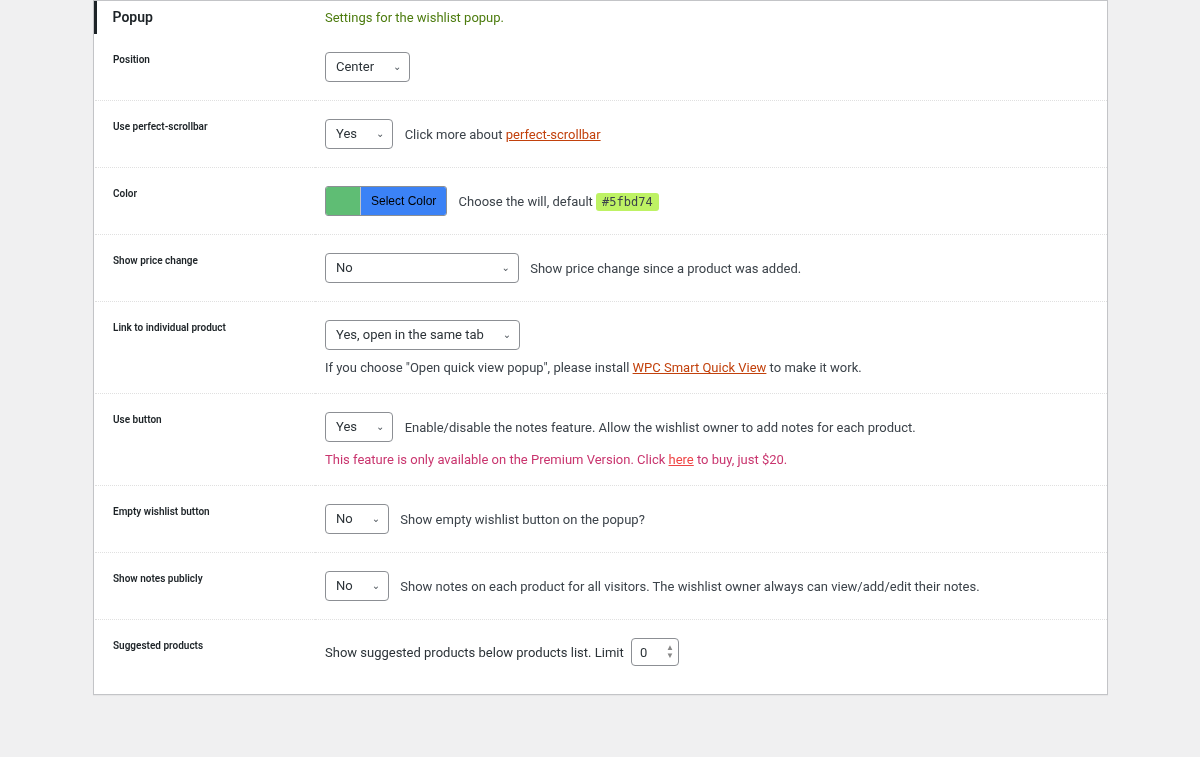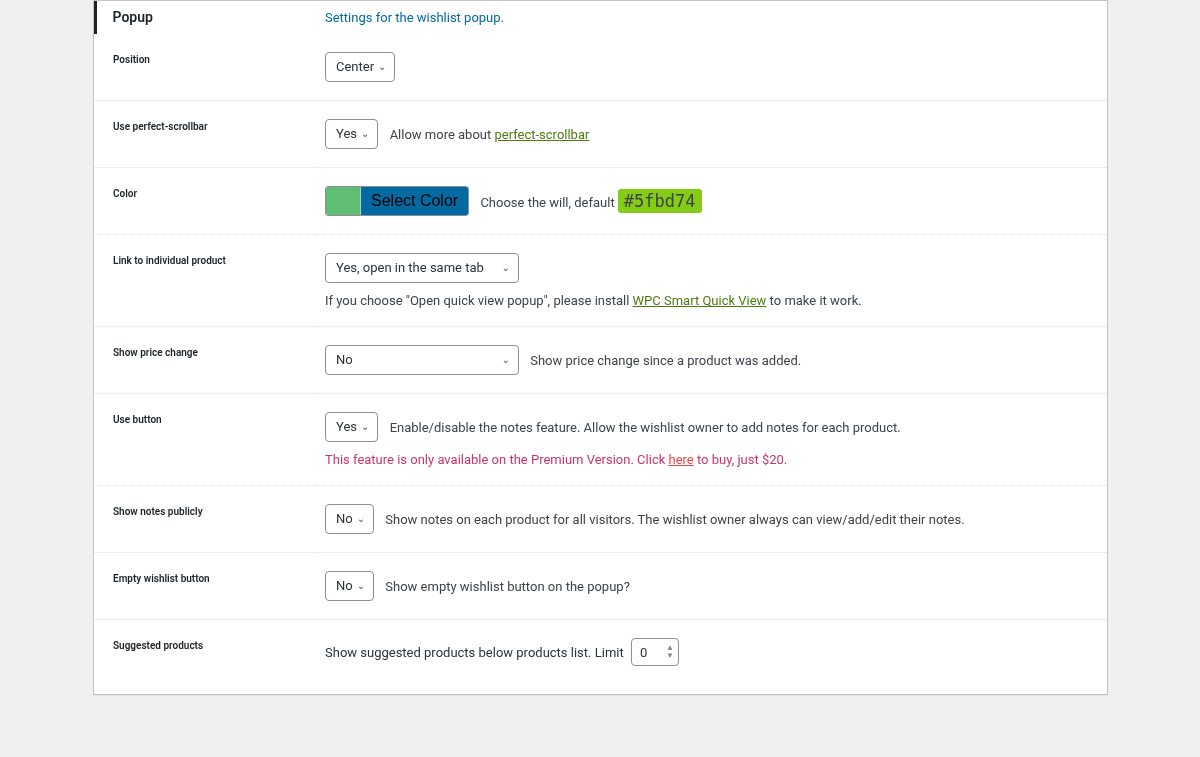--- a/index.html
+++ b/index.html
@@ -50,48 +50,48 @@
     border-left: 3px solid #1d2327;
     padding-left: 16px;
     padding-top: 8px;
     padding-bottom: 8px;
     font-size: 14px;
   }
   tr.heading td {
     padding-top: 9px;
     padding-bottom: 9px;
     font-size: 13px;
-    color: #0369a1;
+    color: #4d7c0f;
   }
   tr.heading { border-bottom: none !important; }
   .select {
     display: inline-flex;
     align-items: center;
-    gap: 2px;
+    gap: 17px;
     background: #fff;
     border: 1px solid #8c8f94;
     border-radius: 4px;
     padding: 5px 8px 5px 10px;
     font-size: 13px;
     line-height: 1.4;
     min-height: 30px;
     cursor: pointer;
   }
   .select .chev {
     font-size: 10px; color:#50575e; margin-left:2px;
   }
   .select.wide { min-width: 194px; justify-content: space-between; }
   .select.small { padding: 4px 8px 4px 10px; }
   .desc-inline { display:inline; margin-left:8px; color:#3c434a; vertical-align: middle; }
   .desc-block { display:block; margin-top:10px; color:#3c434a; }
-  a.wpc-link { color:#4d7c0f; text-decoration: underline; }
+  a.wpc-link { color:#c2410c; text-decoration: underline; }
   .swatch-wrap { display:inline-flex; align-items:center; border:1px solid #8c8f94; border-radius:3px; overflow:hidden; height:30px; vertical-align: middle; }
   .swatch { width:34px; height:100%; }
-  .swatch-btn { background:#0369a1; border:none; border-left:1px solid #c3c4c7; padding:0 10px; height:100%; font-size:16px; cursor:pointer; }
-  code.inline { background:#84cc16; padding:2px 6px; border-radius:3px; font-family: Menlo, Consolas, monospace; font-size:17px; }
+  .swatch-btn { background:#3b82f6; border:none; border-left:1px solid #c3c4c7; padding:0 10px; height:100%; font-size:12px; cursor:pointer; }
+  code.inline { background:#bef264; padding:2px 6px; border-radius:3px; font-family: Menlo, Consolas, monospace; font-size:12px; }
   .premium { color:#c9356e; }
   .premium a { color:#ef4444; text-decoration: underline; }
   input.text-input {
     width: 330px;
     height: 30px;
     border: 1px solid #8c8f94;
     border-radius: 4px;
     padding: 4px 8px;
     font-size: 13px;
   }
@@ -128,95 +128,95 @@
       </tr>
 
       <tr>
         <th>Use perfect-scrollbar</th>
         <td>
           <span class="select small">
             <span>Yes</span>
             <span class="chev">⌄</span>
           </span>
           <span class="desc-inline">
-            <span>Allow more about </span><a class="wpc-link">perfect-scrollbar</a>
+            <span>Click more about </span><a class="wpc-link">perfect-scrollbar</a>
           </span>
         </td>
       </tr>
 
       <tr>
         <th>Color</th>
         <td>
           <span class="swatch-wrap">
             <span class="swatch" style="background:#5fbd74"></span>
             <button class="swatch-btn">Select Color</button>
           </span>
           <span class="desc-inline">
             <span>Choose the will, default </span><code class="inline">#5fbd74</code>
           </span>
         </td>
       </tr>
 
       <tr>
+        <th>Show price change</th>
+        <td>
+          <span class="select wide">
+            <span>No</span>
+            <span class="chev">⌄</span>
+          </span>
+          <span class="desc-inline">Show price change since a product was added.</span>
+        </td>
+      </tr>
+
+      <tr>
         <th>Link to individual product</th>
         <td>
           <span class="select wide">
             <span>Yes, open in the same tab</span>
             <span class="chev">⌄</span>
           </span>
           <span class="desc-block">
             <span>If you choose "Open quick view popup", please install </span><a class="wpc-link">WPC Smart Quick View</a><span> to make it work.</span>
           </span>
-        </td>
-      </tr>
-
-      <tr>
-        <th>Show price change</th>
-        <td>
-          <span class="select wide">
-            <span>No</span>
-            <span class="chev">⌄</span>
-          </span>
-          <span class="desc-inline">Show price change since a product was added.</span>
         </td>
       </tr>
 
       <tr>
         <th>Use button</th>
         <td>
           <span class="select small">
             <span>Yes</span>
             <span class="chev">⌄</span>
           </span>
           <span class="desc-inline">Enable/disable the notes feature. Allow the wishlist owner to add notes for each product.</span>
           <span class="desc-block premium">
             <span>This feature is only available on the Premium Version. Click </span><a>here</a><span> to buy, just $20.</span>
           </span>
         </td>
       </tr>
 
       <tr>
+        <th>Empty wishlist button</th>
+        <td>
+          <span class="select small">
+            <span>No</span>
+            <span class="chev">⌄</span>
+          </span>
+          <span class="desc-inline">Show empty wishlist button on the popup?</span>
+        </td>
+      </tr>
+
+      <tr>
         <th>Show notes publicly</th>
         <td>
           <span class="select small">
             <span>No</span>
             <span class="chev">⌄</span>
           </span>
           <span class="desc-inline">Show notes on each product for all visitors. The wishlist owner always can view/add/edit their notes.</span>
-        </td>
-      </tr>
-
-      <tr>
-        <th>Empty wishlist button</th>
-        <td>
-          <span class="select small">
-            <span>No</span>
-            <span class="chev">⌄</span>
-          </span>
-          <span class="desc-inline">Show empty wishlist button on the popup?</span>
         </td>
       </tr>
 
 
       <tr>
         <th>Suggested products</th>
         <td>
           <span>Show suggested products below products list. Limit</span>
           <span class="num-wrap">
             <span class="num-val">0</span>

